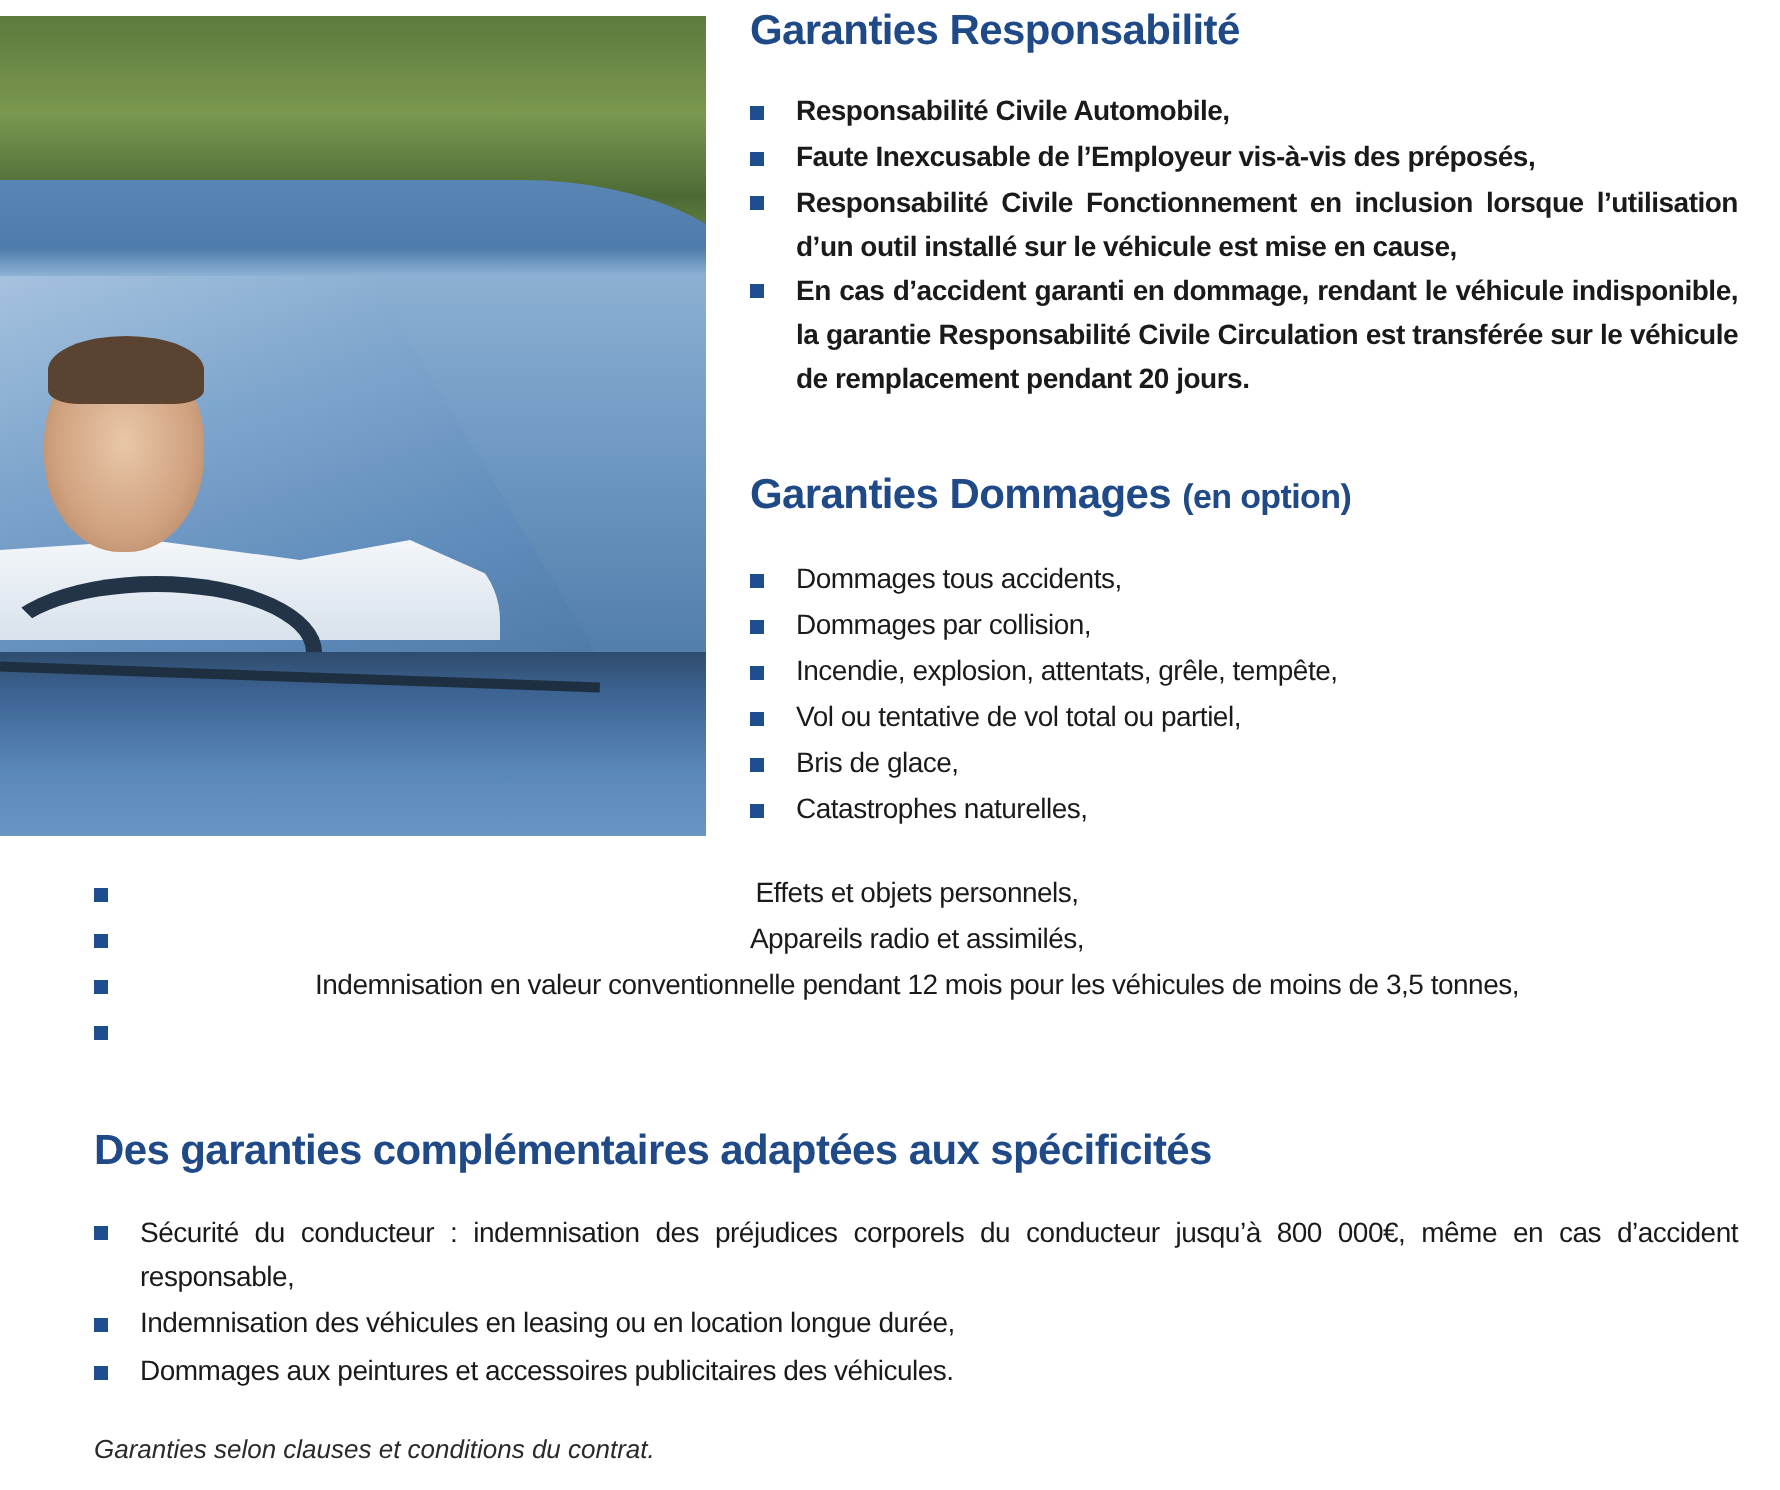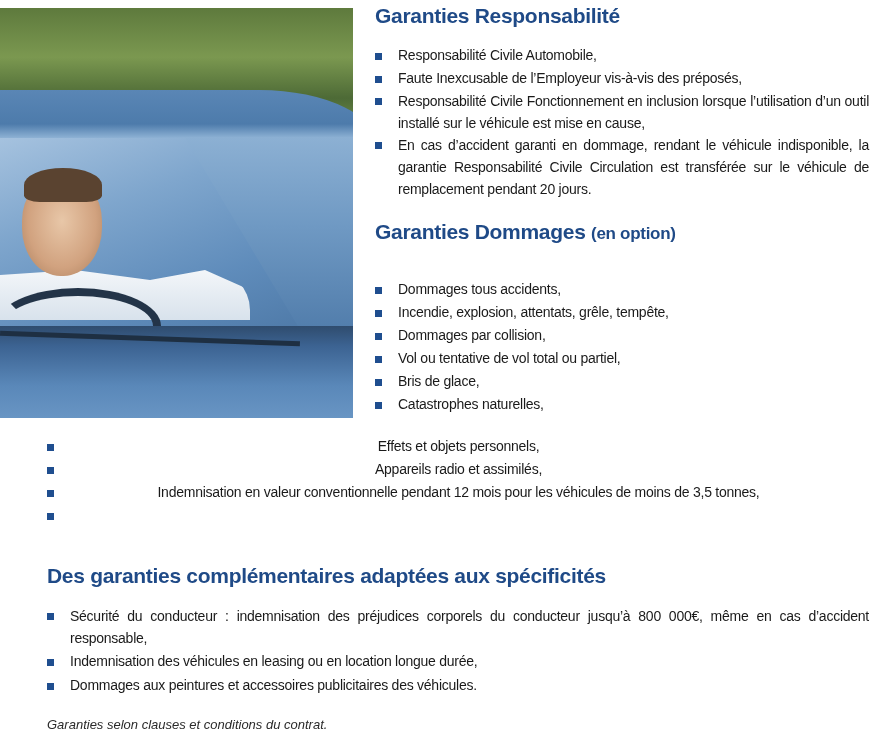--- a/index.html
+++ b/index.html
@@ -23,31 +23,31 @@
   .photo .wheel { position:absolute; left:-5px; top:280px; width:150px; height:60px; border-radius:50%;
                 border:8px solid #233448; border-bottom-color:transparent; border-left-color:transparent; }
   .photo .hood { position:absolute; left:-20px; top:318px; width:400px; height:100px;
                 background:linear-gradient(180deg,#2f4c6e 0%,#3c6392 20%,#5a88b9 60%,#6c98c6 100%); }
   .photo .wiper { position:absolute; left:0; top:328px; width:300px; height:5px; background:#1e2f42; transform:rotate(2deg); }
 
   .block { position:absolute; }
   h2 { margin:0; font-family:"Liberation Sans", sans-serif; font-weight:bold; color:#1f4a87;
        font-stretch:condensed; letter-spacing:-0.3px; }
   .h-right { left:375px; top:4px; font-size:21px;text-align:right; }
-  .h-right2 { left:375px; top:220px; font-size:21px; }
+  .h-right2 { left:375px; top:236px; font-size:21px; }
   .h-right2 .opt { font-size:17px; }
   .h-bottom { left:47px; top:564px; font-size:21px; }
 
   ul.bl { list-style:none; margin:0; padding:0; }
   ul.bl li { position:relative; padding-left:23px; font-size:14px; line-height:23px; letter-spacing:-0.25px; }
   ul.bl li .sq { position:absolute; left:0; top:9px; width:7px; height:7px; background:#1f4e8f; }
   ul.bl li.just { text-align:justify; text-align-last:left; line-height:22px; }
   ul.bl li.just .sq { top:8px; }
 
-  .list-resp { left:375px; top:44px; width:494px; }
+  .list-resp { left:375px; top:44px; width:494px;font-weight:bold; }
   .list-dom { left:375px; top:278px; width:480px; }
   .list-dom2 { left:47px; top:435px; width:800px;text-align:center; }
   .list-comp { left:47px; top:605px; width:822px; }
   .list-comp li { margin-bottom:1px; }
 
   .footnote { position:absolute; left:47px; top:717px; font-size:13px; font-style:italic; color:#2a2a2a; }
 </style>
 </head>
 <body>
 
@@ -66,22 +66,22 @@
 <ul class="bl block list-resp">
   <li><span class="sq"></span><span>Responsabilité Civile Automobile,</span></li>
   <li><span class="sq"></span><span>Faute Inexcusable de l’Employeur vis-à-vis des préposés,</span></li>
   <li class="just"><span class="sq"></span><span>Responsabilité Civile Fonctionnement en inclusion lorsque l’utilisation d’un outil installé sur le véhicule est mise en cause,</span></li>
   <li class="just"><span class="sq"></span><span>En cas d’accident garanti en dommage, rendant le véhicule indisponible, la garantie Responsabilité Civile Circulation est transférée sur le véhicule de remplacement pendant 20 jours.</span></li>
 </ul>
 
 <h2 class="block h-right2"><span>Garanties Dommages</span> <span class="opt">(en option)</span></h2>
 <ul class="bl block list-dom">
   <li><span class="sq"></span><span>Dommages tous accidents,</span></li>
+  <li><span class="sq"></span><span>Dommages par collision,</span></li>
   <li><span class="sq"></span><span>Incendie, explosion, attentats, grêle, tempête,</span></li>
-  <li><span class="sq"></span><span>Dommages par collision,</span></li>
   <li><span class="sq"></span><span>Vol ou tentative de vol total ou partiel,</span></li>
   <li><span class="sq"></span><span>Bris de glace,</span></li>
   <li><span class="sq"></span><span>Catastrophes naturelles,</span></li>
 </ul>
 <ul class="bl block list-dom2">
   <li><span class="sq"></span><span>Effets et objets personnels,</span></li>
   <li><span class="sq"></span><span>Appareils radio et assimilés,</span></li>
   <li><span class="sq"></span><span>Indemnisation en valeur conventionnelle pendant 12 mois pour les véhicules de moins de 3,5 tonnes,</span></li>
   <li><span class="sq"></span></li>
 </ul>

